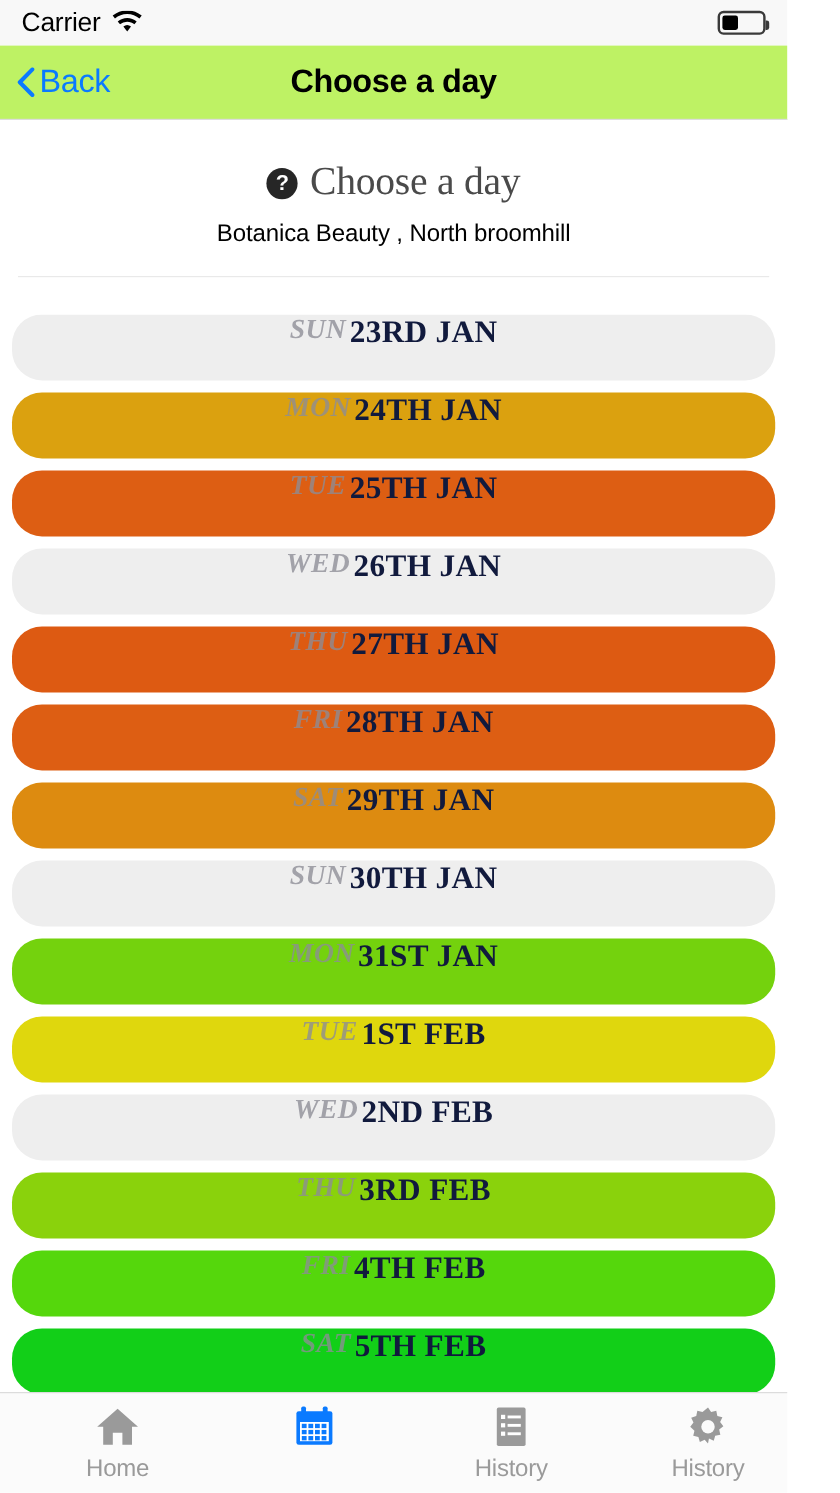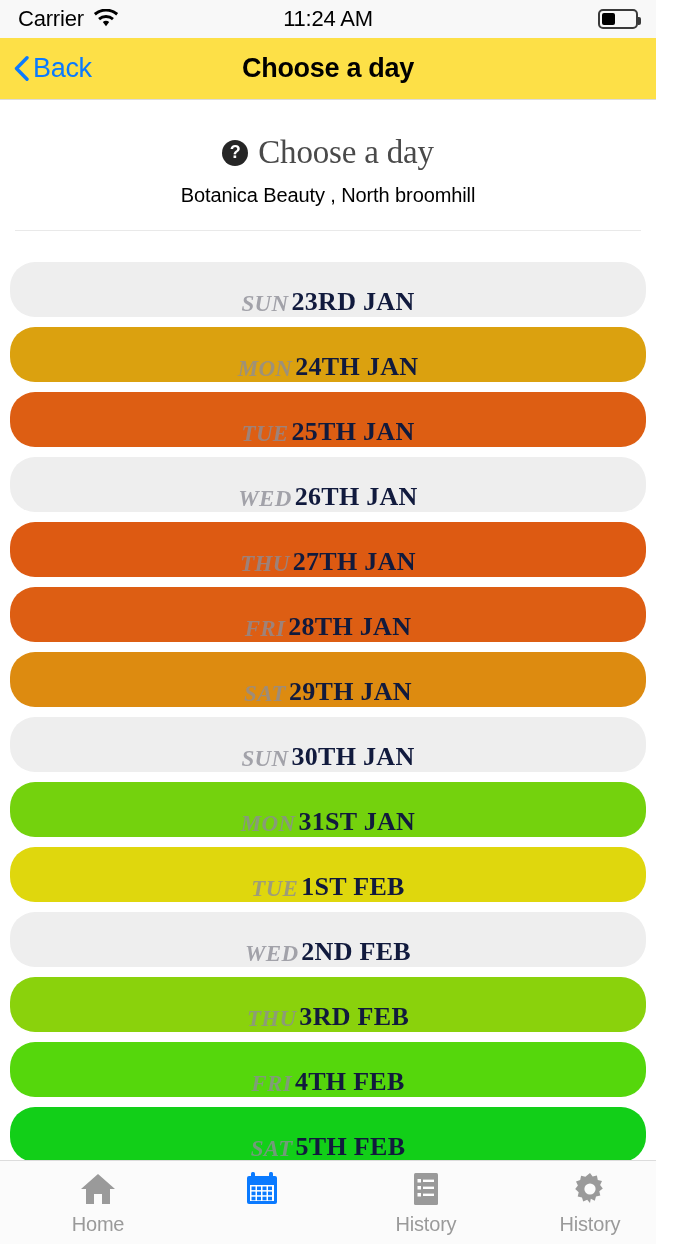--- a/index.html
+++ b/index.html
@@ -30,21 +30,21 @@
     border-radius:5px; position:relative; padding:2px;
   }
   .battery::after {
     content:""; position:absolute; right:-5px; top:6px;
     width:3px; height:8px; background:#3a3a3a; border-radius:0 2px 2px 0;
   }
   .battery-fill { height:100%; width:40%; background:#000; border-radius:2px; }
 
   
   .navbar {
-    height:62px; background:#fde047;
+    height:62px; background:#bef264;
     border-bottom:1px solid #dcdcdc;
     display:flex; align-items:center; position:relative;
     padding:0 14px;
   }
   .back-btn {
     display:flex; align-items:center; gap:4px;
     color:#0a7aff; cursor:pointer;
   }
   .chev {
     width:15px; height:25px; flex-shrink:0;
@@ -81,21 +81,21 @@
     margin:23px 15px 0; height:1px; background:#e9e9e9;
   }
 
   
   .daylist {
     position:absolute; top:262px; left:0; right:0; bottom:84px;
     overflow:hidden;
   }
   .day-row {
     height:55px; margin:0 10px 10px;
-    display:flex; align-items:flex-end; justify-content:center;
+    display:flex; align-items:flex-start; justify-content:center;
     cursor:pointer;
     border-radius:25px;
   }
   .day-abbr {
     font-family:"Liberation Serif", serif;
     font-style:italic; font-weight:bold;
     font-size:23px; letter-spacing:0.3px;
     color:#8d8d96; opacity:.78;
   }
   .day-date {
@@ -126,21 +126,20 @@
 
   <div class="statusbar">
     <div class="sb-left">
       <span class="sb-carrier">Carrier</span>
       <svg class="wifi" width="26" height="20" viewBox="0 0 26 20">
         <path d="M13 17.2l3.2-4.1a5.2 5.2 0 0 0-6.4 0z" fill="#000"></path>
         <path d="M13 9.1c2.3 0 4.4.8 6 2.2l1.9-2.4A12 12 0 0 0 13 5.9a12 12 0 0 0-7.9 3l1.9 2.4a9 9 0 0 1 6-2.2z" fill="#000"></path>
         <path d="M13 2.6c3.9 0 7.5 1.4 10.2 3.8l1.9-2.4A18.3 18.3 0 0 0 13 -0.3 18.3 18.3 0 0 0 .9 4l1.9 2.4A15.4 15.4 0 0 1 13 2.6z" fill="#000"></path>
       </svg>
     </div>
-    <div class="sb-time">11:24 AM</div>
     <div class="sb-right">
       <div class="battery">
         <div class="battery-fill" style="width: 40%;"></div>
       </div>
     </div>
   </div>
 
   <div class="navbar">
     <div class="back-btn">
       <svg class="chev" viewBox="0 0 15 25">

